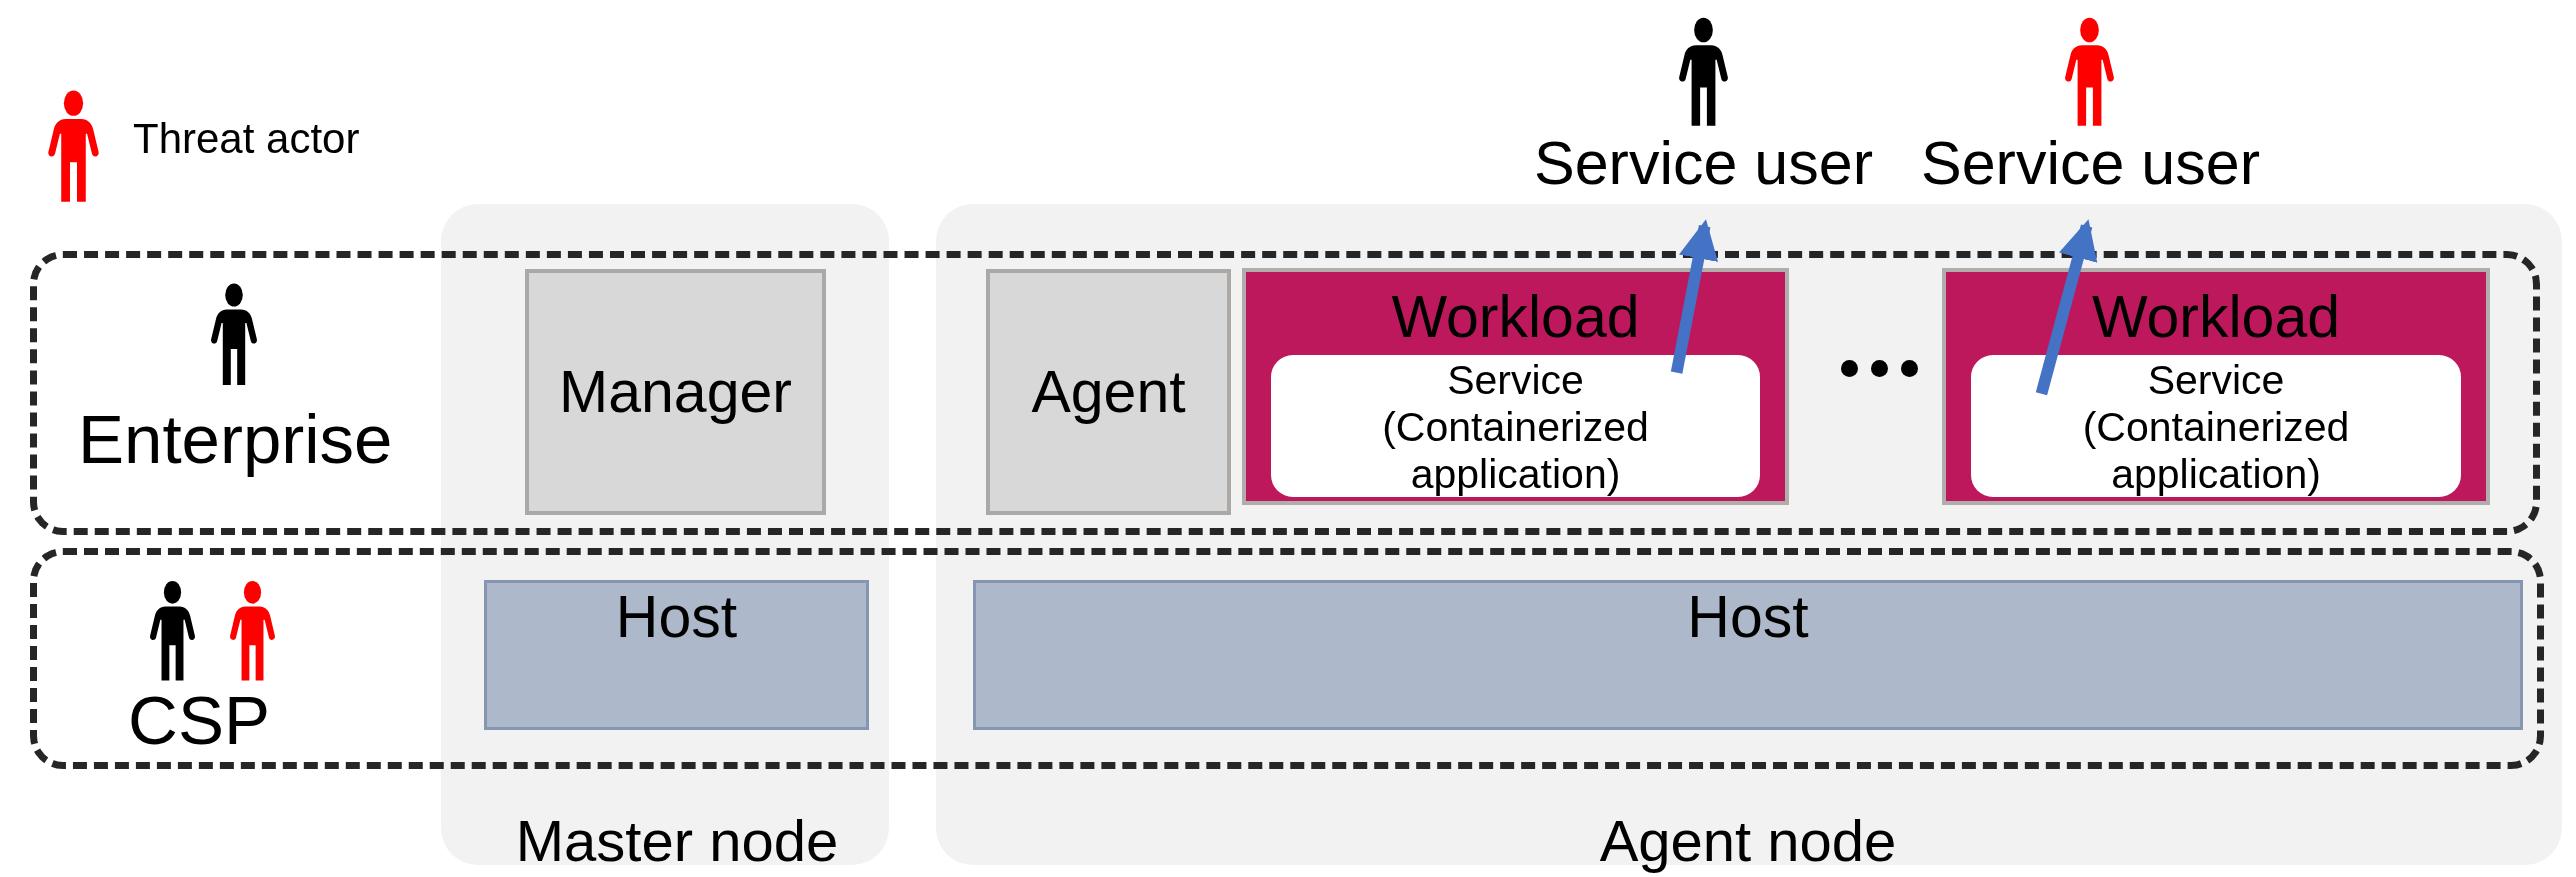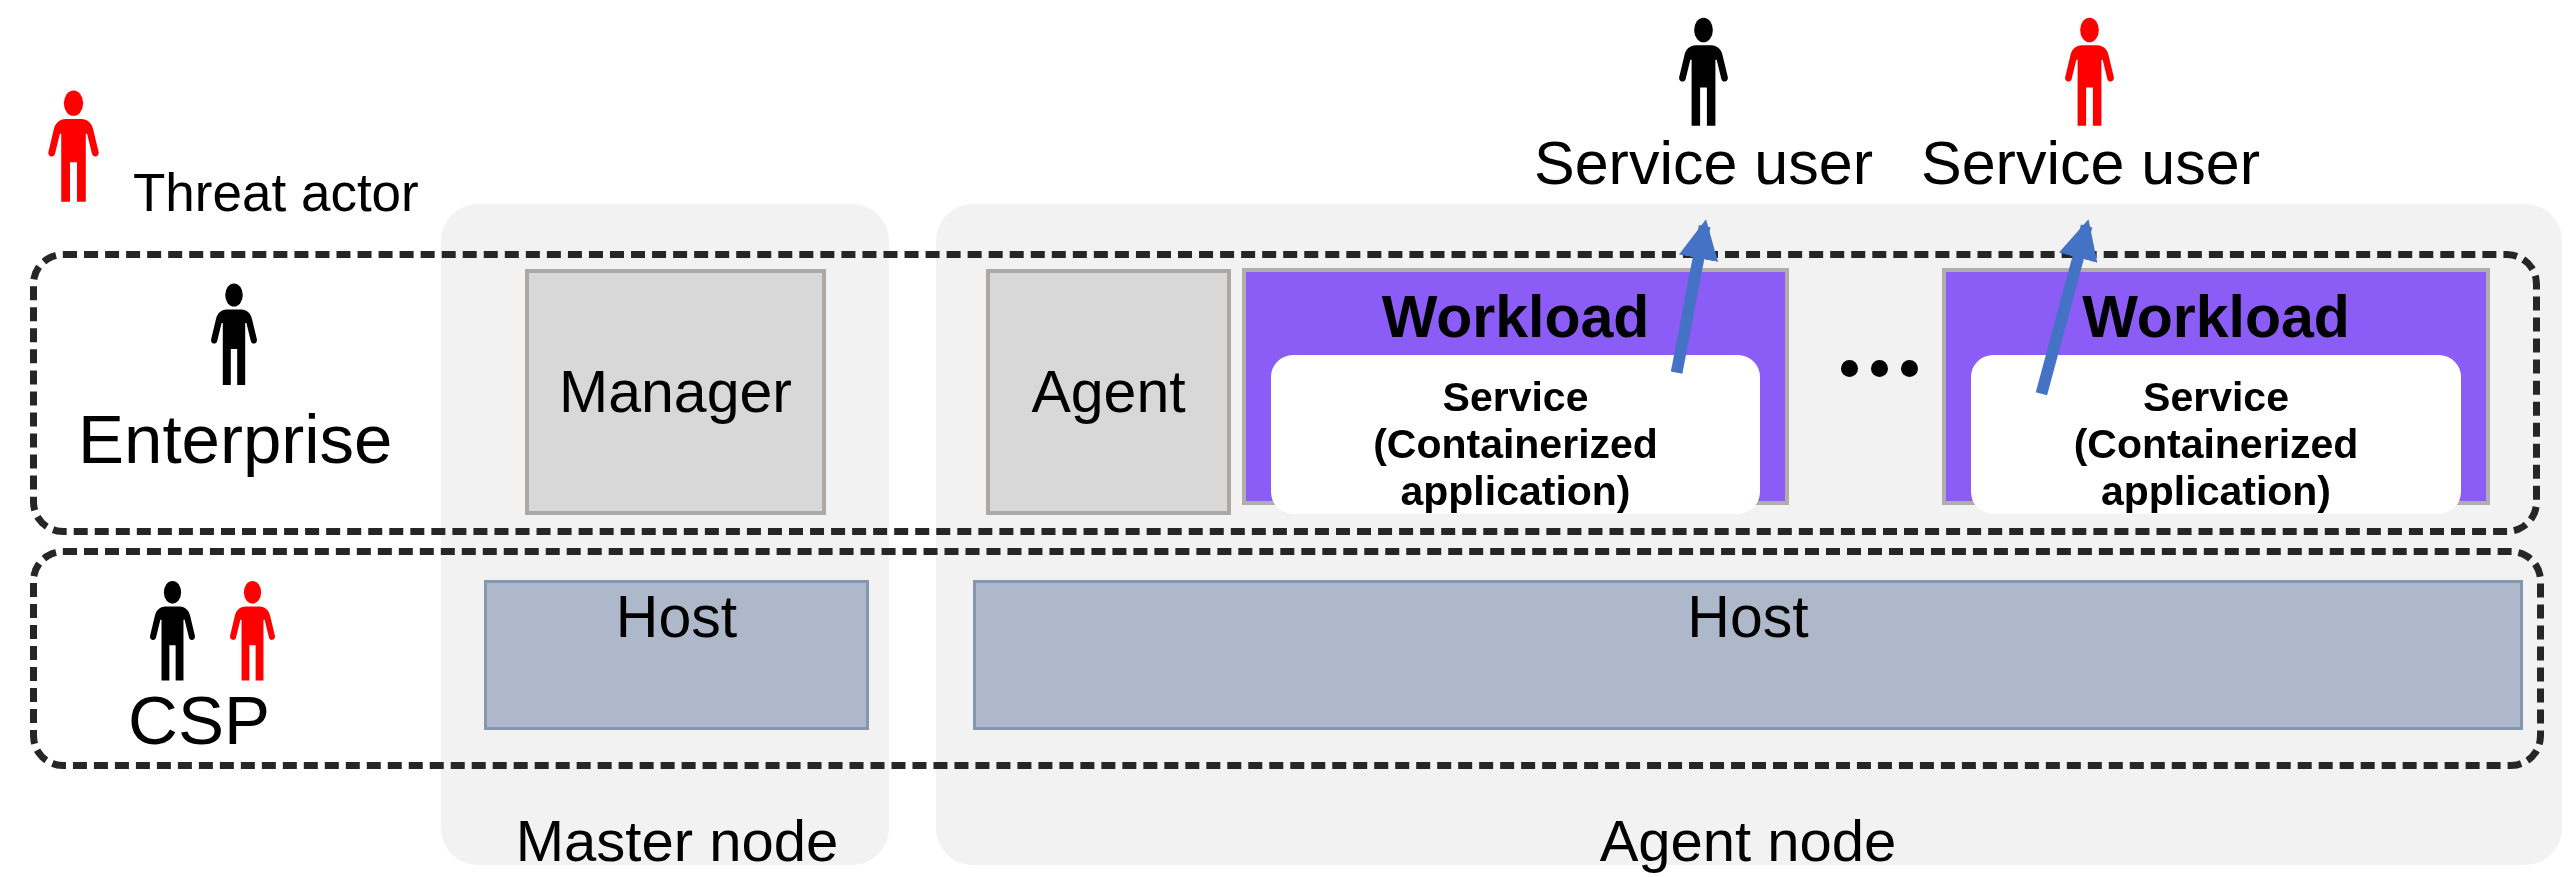--- a/index.html
+++ b/index.html
@@ -19,26 +19,26 @@
   .person.black svg path, .person.black svg ellipse{fill:#000000;}
   .person.red svg path, .person.red svg ellipse{fill:#ff0000;}
 
   .lbl{position:absolute;text-align:center;line-height:1.05;white-space:nowrap;}
 
   .gray-box{position:absolute;background:#d8d8d8;border:4.7px solid #aba8a5;
             display:flex;align-items:center;justify-content:center;font-size:59px;margin-left:17px;}
   #manager-box{left:508px;top:269px;width:293px;height:238px;}
   #agent-box{left:969px;top:269px;width:237px;height:238px;}
 
-  .workload-box{position:absolute;background:#8b5cf6;border:4.7px solid #b0adaa;font-weight:bold;}
+  .workload-box{position:absolute;background:#be185d;border:4.7px solid #b0adaa;}
   #workload-1{left:1242px;top:268px;width:539px;height:229px;}
   #workload-2{left:1942px;top:268px;width:540px;height:229px;}
   .workload-title{position:absolute;top:11px;left:0;right:0;text-align:center;font-size:59px;}
   .service-box{position:absolute;left:25px;right:25px;top:83px;height:140px;background:#ffffff;
-               border-radius:22px;text-align:center;font-size:41px;line-height:47px;padding-top:19px;}
+               border-radius:22px;text-align:center;font-size:41px;line-height:47px;padding-top:2px;}
 
   .host-box{position:absolute;background:#adb9ca;border:3.9px solid #8496b0;
             display:flex;justify-content:center;font-size:59px;}
   #host-master{left:484px;top:580px;width:379px;height:144px;}
   #host-worker{left:973px;top:580px;width:1544px;height:144px;}
 
   .dot{position:absolute;width:17px;height:17px;border-radius:50%;background:#000;}
 
   #arrow-layer{position:absolute;left:0;top:0;width:2576px;height:877px;pointer-events:none;}
 </style>
@@ -52,21 +52,21 @@
 
   <div class="dashed-band" id="enterprise-band"></div>
   <div class="dashed-band" id="csp-band"></div>
 
   <div class="person red" style="left:47px;top:90px;width:53px;height:114px;">
     <svg viewBox="0 0 120 260" preserveAspectRatio="xMidYMid meet">
       <ellipse cx="60" cy="30" rx="22" ry="29"></ellipse>
       <path d="M42,66 C28,66 18,76 15,90 L3,140 C0,152 15,156 18,145 L29,100 L32,100 L32,255 L52,255 L52,165 L68,165 L68,255 L88,255 L88,100 L91,100 L102,145 C105,156 120,152 117,140 L105,90 C102,76 92,66 78,66 Z"></path>
     </svg>
   </div>
-  <div class="lbl" style="left:133px;top:117px;font-size:53px;text-align:left;margin-top:48px;">Threat actor</div>
+  <div class="lbl" style="left:133px;top:117px;font-size:42px;text-align:left;">Threat actor</div>
 
   <div class="person black" style="left:1678px;top:17px;width:51px;height:111px;">
     <svg viewBox="0 0 120 260" preserveAspectRatio="xMidYMid meet">
       <ellipse cx="60" cy="30" rx="22" ry="29"></ellipse>
       <path d="M42,66 C28,66 18,76 15,90 L3,140 C0,152 15,156 18,145 L29,100 L32,100 L32,255 L52,255 L52,165 L68,165 L68,255 L88,255 L88,100 L91,100 L102,145 C105,156 120,152 117,140 L105,90 C102,76 92,66 78,66 Z"></path>
     </svg>
   </div>
   <div class="lbl" style="left:1532px;top:131px;width:343px;font-size:61px;">Service user</div>
 
   <div class="person red" style="left:2064px;top:17px;width:51px;height:111px;">

